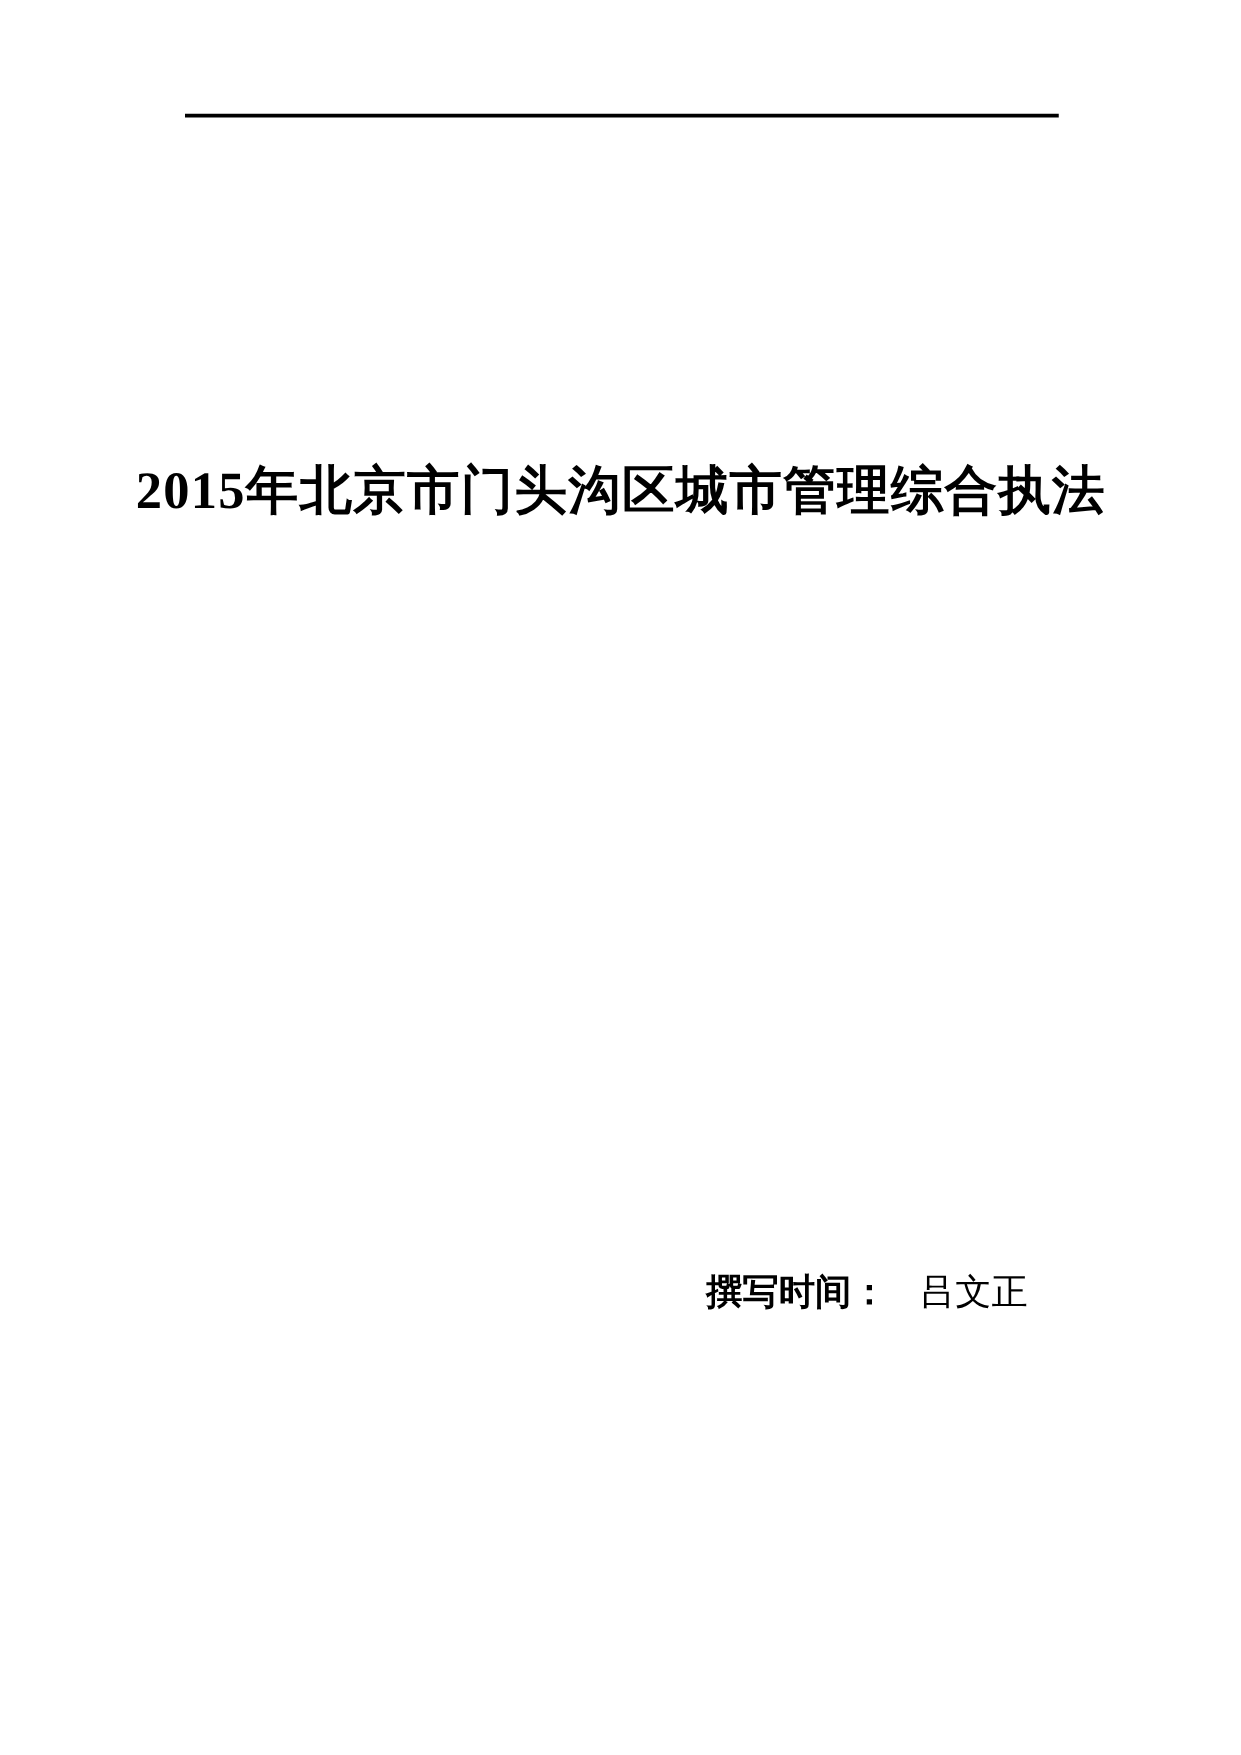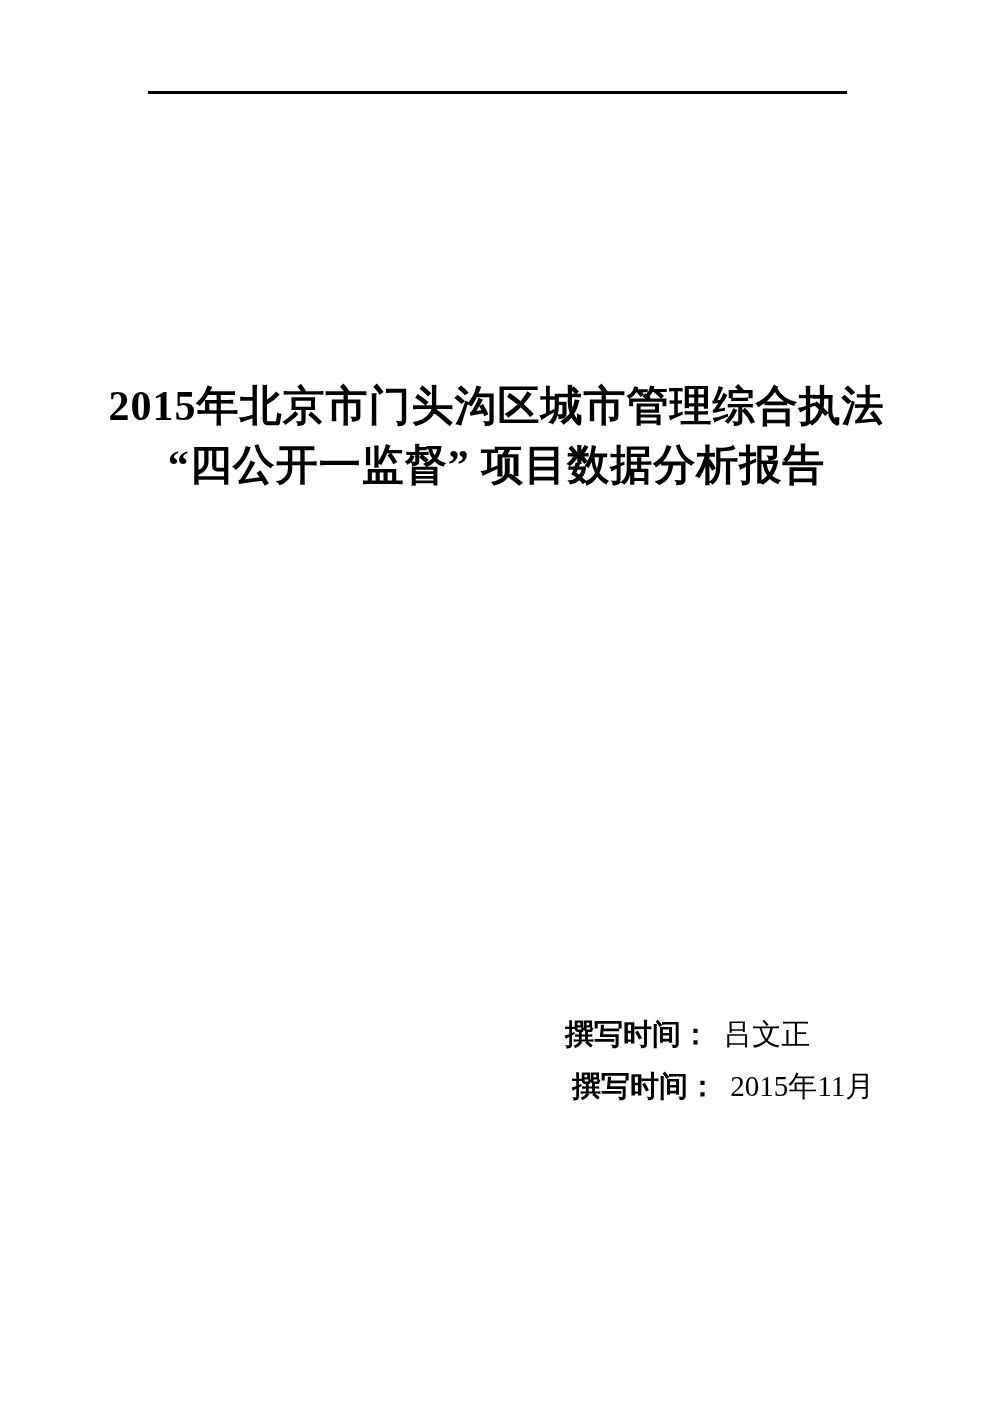--- a/index.html
+++ b/index.html
@@ -20,21 +20,21 @@
     position: absolute;
     left: 148px;
     top: 91px;
     width: 699px;
     height: 3px;
     background: #000000;
   }
   .title-block {
     position: absolute;
     left: 0;
-    top: 377px;
+    top: 364px;
     width: 100%;
     text-align: center;
     font-size: 42px;
     font-weight: 700;
     line-height: 59px;
     letter-spacing: 1px;
     white-space: nowrap;
   }
   .title-line {
     display: block;
@@ -51,39 +51,34 @@
     display: block;
   }
   .byline-row.date-row {
     margin-left: 7px;
   }
   .byline-label {
     font-weight: 700;
   }
   .byline-value {
     font-weight: 400;
-    margin-left: 6px;
+    margin-left: 18px;
   }
 </style>
 </head>
 <body>
 
 <div class="page">
 
   <div class="top-rule"></div>
 
   <div class="title-block">
     <span class="title-line">2015年北京市门头沟区城市管理综合执法</span>
-    <span class="title-line">“四公开一监督” 项目数据分析报告</span>
   </div>
 
   <div class="byline-block">
     <span class="byline-row author-row">
       <span class="byline-label">撰写时间：</span>
       <span class="byline-value">吕文正</span>
     </span>
-    <span class="byline-row date-row">
-      <span class="byline-label">撰写时间：</span>
-      <span class="byline-value">2015年11月</span>
-    </span>
   </div>
 
 </div>
 
 </body></html>

